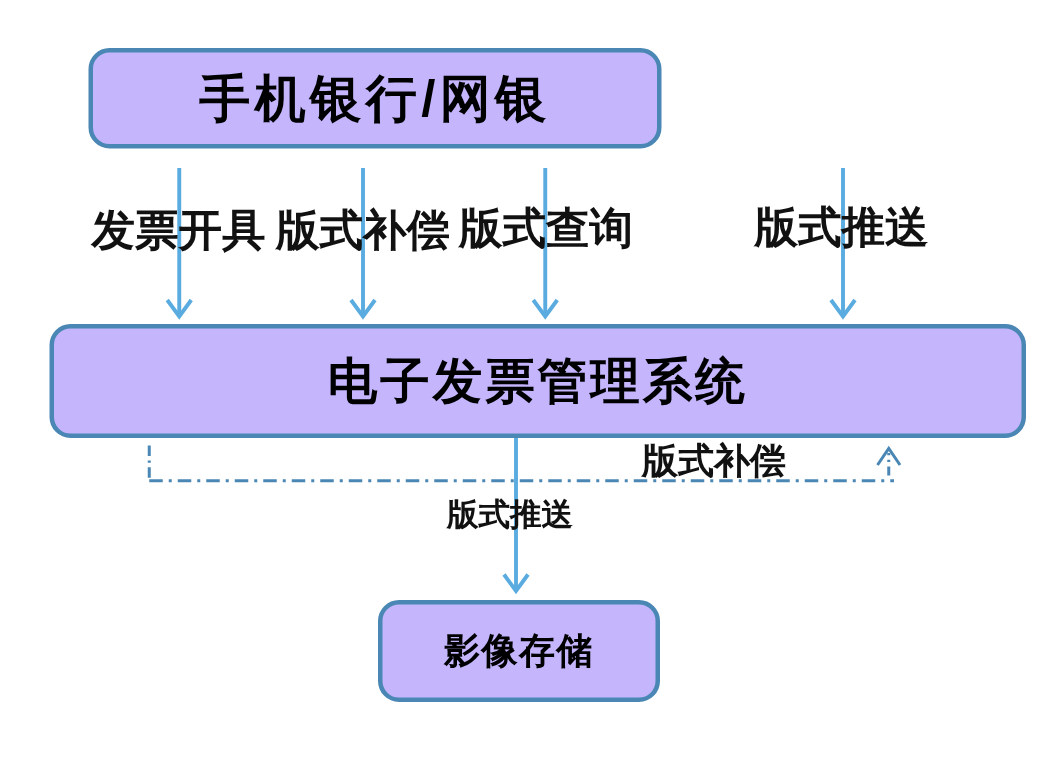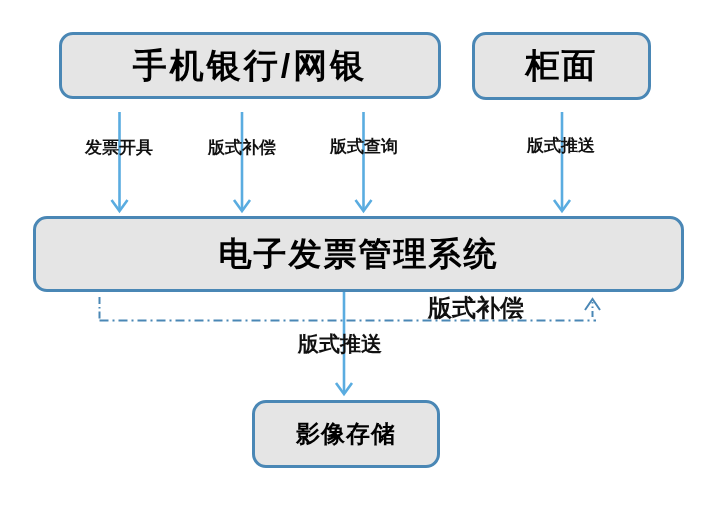--- a/index.html
+++ b/index.html
@@ -12,39 +12,39 @@
     overflow: hidden;
   }
   .connector-layer {
     position: absolute;
     left: 0; top: 0;
     width: 704px; height: 506px;
   }
   .node {
     position: absolute;
     box-sizing: border-box;
-    background: #e5e5e5;
+    background: #c4b5fd;
     border: 3px solid #4a87b5;
     border-radius: 14px;
     display: flex;
     align-items: center;
     justify-content: center;
     font-weight: bold;
     color: #000000;
     white-space: nowrap;
   }
   .node-mobile-banking { left: 59px;  top: 32px;  width: 382px; height: 67px; font-size: 34px; letter-spacing: 3px; }
   .node-counter        { left: 472px; top: 32px;  width: 179px; height: 68px; font-size: 34px; letter-spacing: 2px; }
   .node-invoice-system { left: 33px;  top: 216px; width: 651px; height: 76px; font-size: 33px; letter-spacing: 2px; }
   .node-image-storage  { left: 252px; top: 400px; width: 188px; height: 68px; font-size: 24px; letter-spacing: 1px; }
   .edge-label {
     position: absolute;
     transform: translateX(-50%);
     font-weight: bold;
-    font-size: 17px;
+    font-size: 29px;
     color: #111111;
     white-space: nowrap;
     line-height: 1.1;
   }
   .edge-label-invoice-issue { left: 119px; top: 139px; }
   .edge-label-format-generate { left: 242px; top: 139px; }
   .edge-label-format-query { left: 364px; top: 138px; }
   .edge-label-invoice-red-reverse { left: 561px; top: 137px; }
   .edge-label-format-push { left: 340px; top: 332px; font-size: 21px; }
   .edge-label-format-compensate { left: 476px; top: 295px; font-size: 24px; text-align: center; }
@@ -81,23 +81,20 @@
       <line x1="99.5" y1="297" x2="99.5" y2="320.5" stroke-dasharray="7 3 1.5 3"></line>
       <line x1="99.5" y1="320.5" x2="596" y2="320.5" stroke-dasharray="9 4 2 4"></line>
       <line x1="592.5" y1="317" x2="592.5" y2="302" stroke-dasharray="6 3 1.5 3"></line>
       <polyline points="585,310 592.5,299 600,310"></polyline>
     </g>
   </svg>
 
   <div class="node node-mobile-banking">
     <span>手机银行/网银</span>
   </div>
-  <div class="node node-counter">
-    <span>柜面</span>
-  </div>
   <div class="node node-invoice-system">
     <span>电子发票管理系统</span>
   </div>
   <div class="node node-image-storage">
     <span>影像存储</span>
   </div>
 
   <div class="edge-label edge-label-invoice-issue">发票开具</div>
   <div class="edge-label edge-label-format-generate">版式补偿</div>
   <div class="edge-label edge-label-format-query">版式查询</div>

